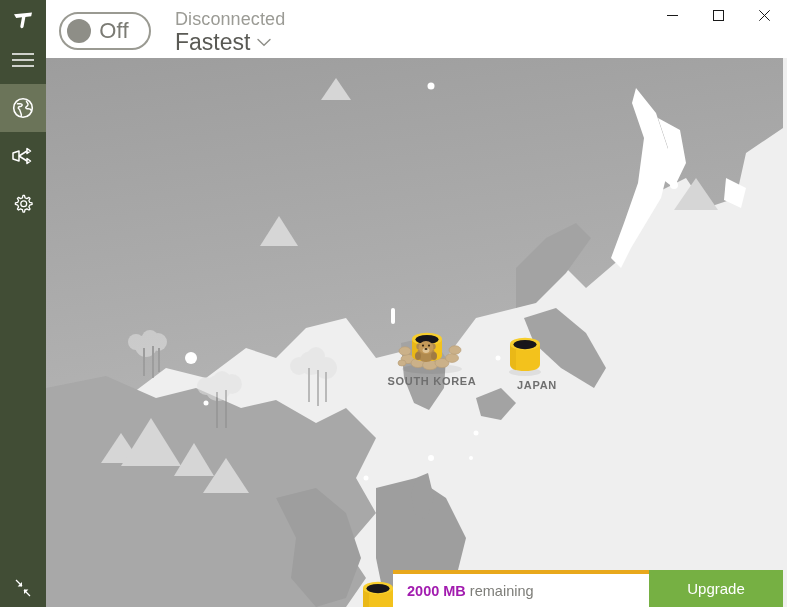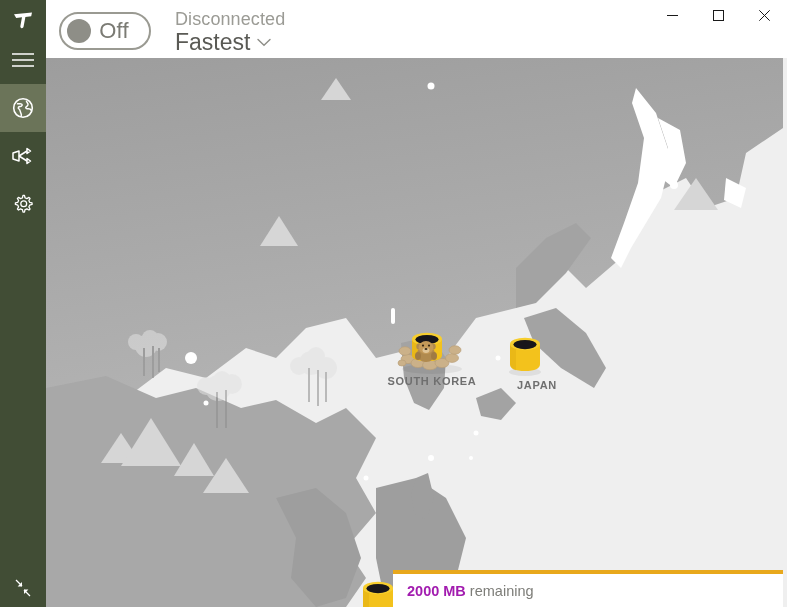--- a/index.html
+++ b/index.html
@@ -364,15 +364,16 @@
 
     </div>
   </div>
 
   <div class="bottombar">
     <div class="meter">
       <div class="meter-text">
         <b>2000 MB</b><span> remaining</span>
       </div>
     </div>
+    <button class="upgrade">Upgrade</button>
   </div>
 
 </div>
 
 </body></html>

